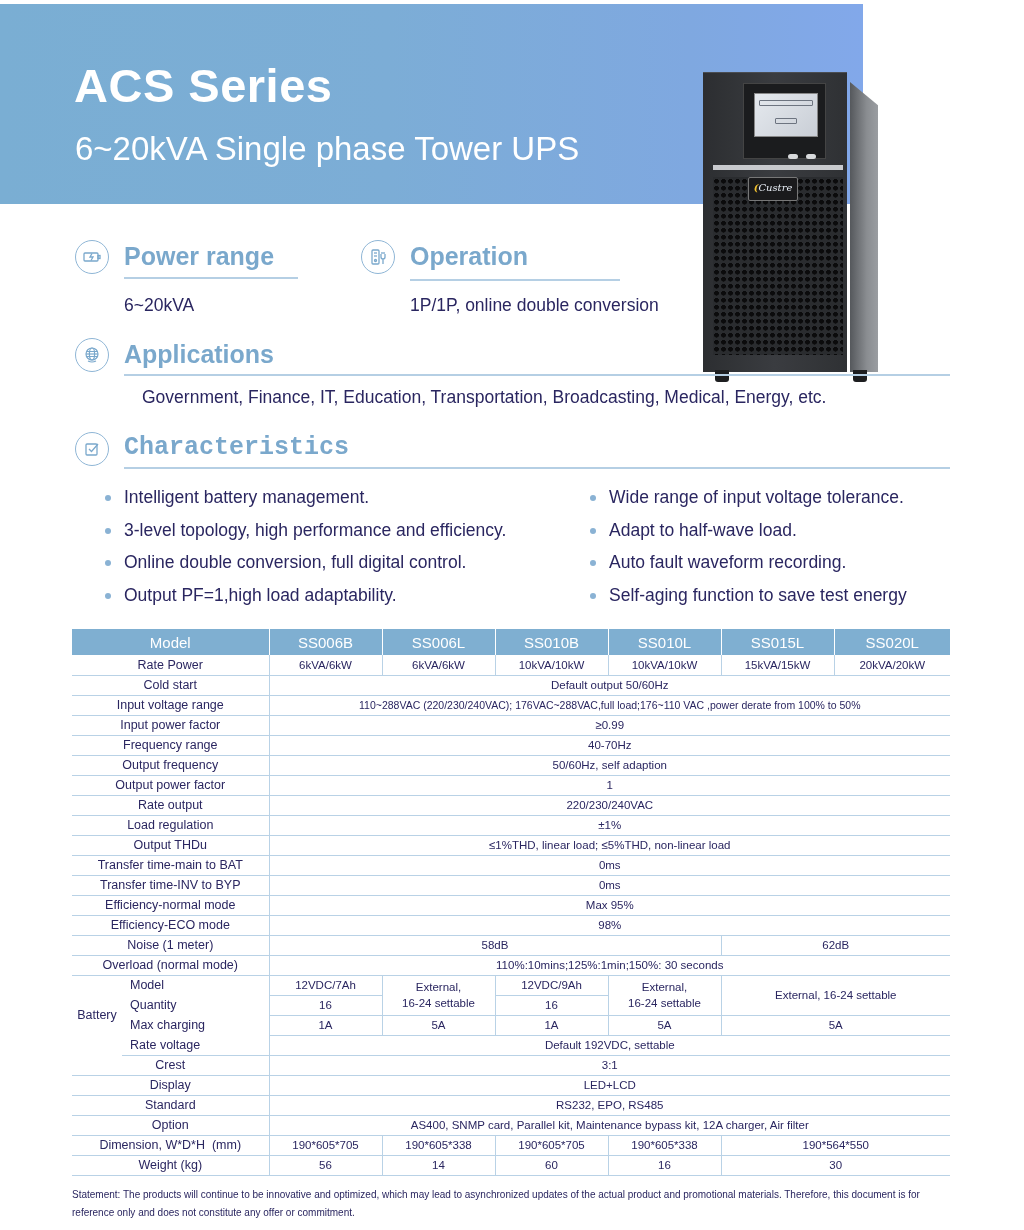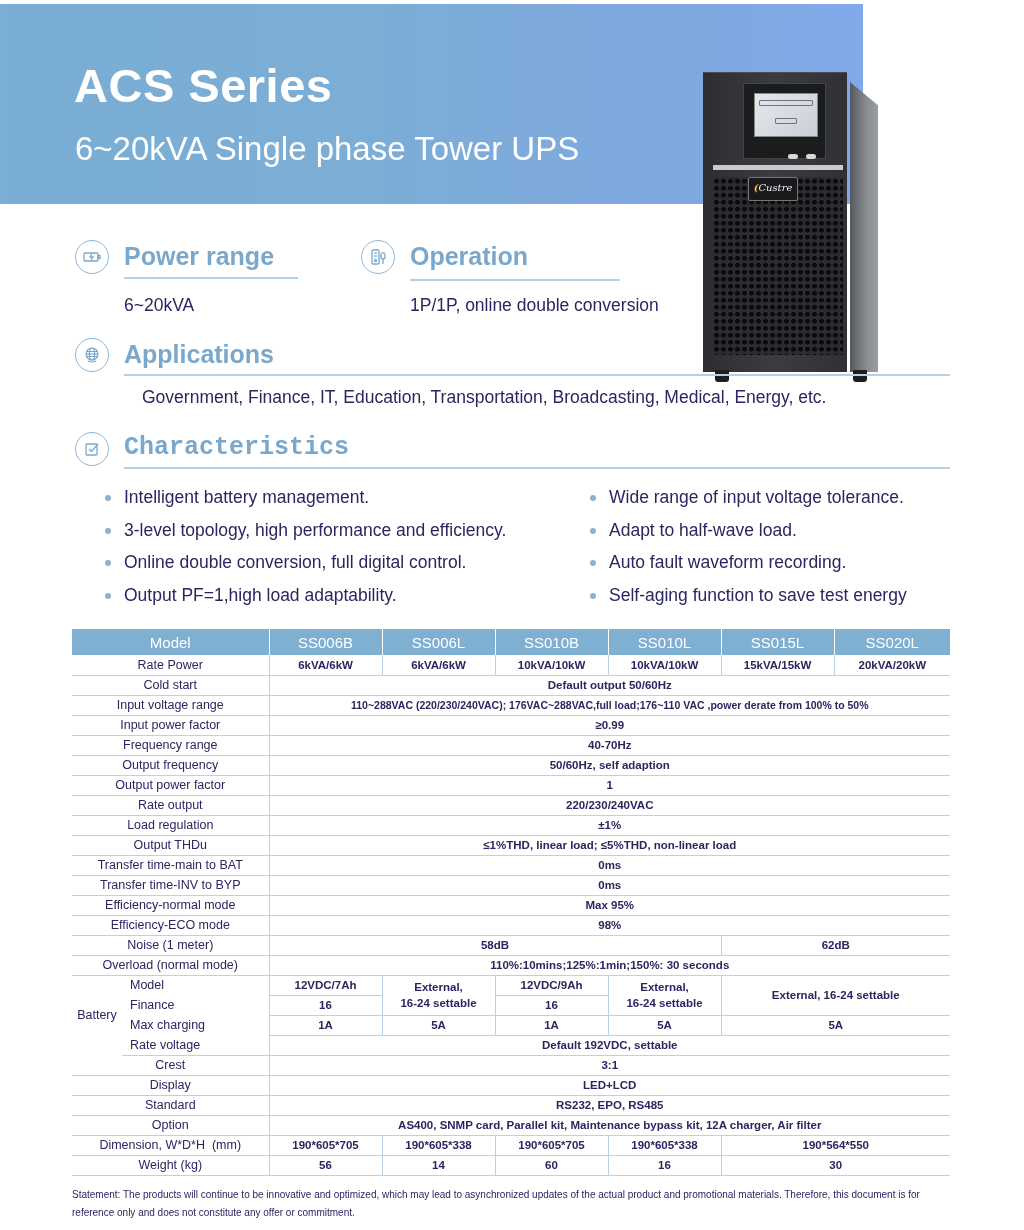--- a/index.html
+++ b/index.html
@@ -86,21 +86,21 @@
   table.spec th {
     background: #7fafd1; color: #ffffff; font-weight: normal; font-size: 15px; height: 26px;
     border-left: 1.5px solid #ffffff; text-align: center;
   }
   table.spec th:first-child { border-left: none; }
   table.spec td {
     height: 20px; text-align: center; border-bottom: 1.5px solid #b9d2e6; border-left: 1.5px solid #b9d2e6;
     padding: 0; line-height: 14px; white-space: nowrap;
   }
   table.spec td.lbl { font-size: 12.5px; border-left: none; }
-  table.spec td.val { font-size: 11.5px; font-weight: bold; }
+  table.spec td.val { font-size: 11.5px; }
   table.spec td.grp { border-left: none; border-bottom: 1.5px solid #b9d2e6; font-size: 12.5px; text-align: center; margin-top: 18px; }
   table.spec td.sublbl { border-left: none; text-align: left; padding-left: 8px; font-size: 12.5px; }
   table.spec td.nobot { border-bottom: none; }
 
   .statement {
     position: absolute; left: 72px; top: 1186px; width: 890px; font-size: 10px; line-height: 18px; color: #2a2660;
   }
 </style>
 </head>
 <body>
@@ -285,21 +285,21 @@
     <tr>
       <td rowspan="4" class="grp nobot">Battery</td>
       <td class="sublbl nobot">Model</td>
       <td class="val">12VDC/7Ah</td>
       <td rowspan="2" class="val" style="line-height:16px;"><span>External,</span><br><span>16-24 settable</span></td>
       <td class="val">12VDC/9Ah</td>
       <td rowspan="2" class="val" style="line-height:16px;"><span>External,</span><br><span>16-24 settable</span></td>
       <td rowspan="2" colspan="2" class="val">External, 16-24 settable</td>
     </tr>
     <tr>
-      <td class="sublbl nobot">Finance</td>
+      <td class="sublbl nobot">Quantity</td>
       <td class="val">16</td>
       <td class="val">16</td>
     </tr>
     <tr>
       <td class="sublbl nobot">Max charging</td>
       <td class="val">1A</td>
       <td class="val">5A</td>
       <td class="val">1A</td>
       <td class="val">5A</td>
       <td colspan="2" class="val">5A</td>

